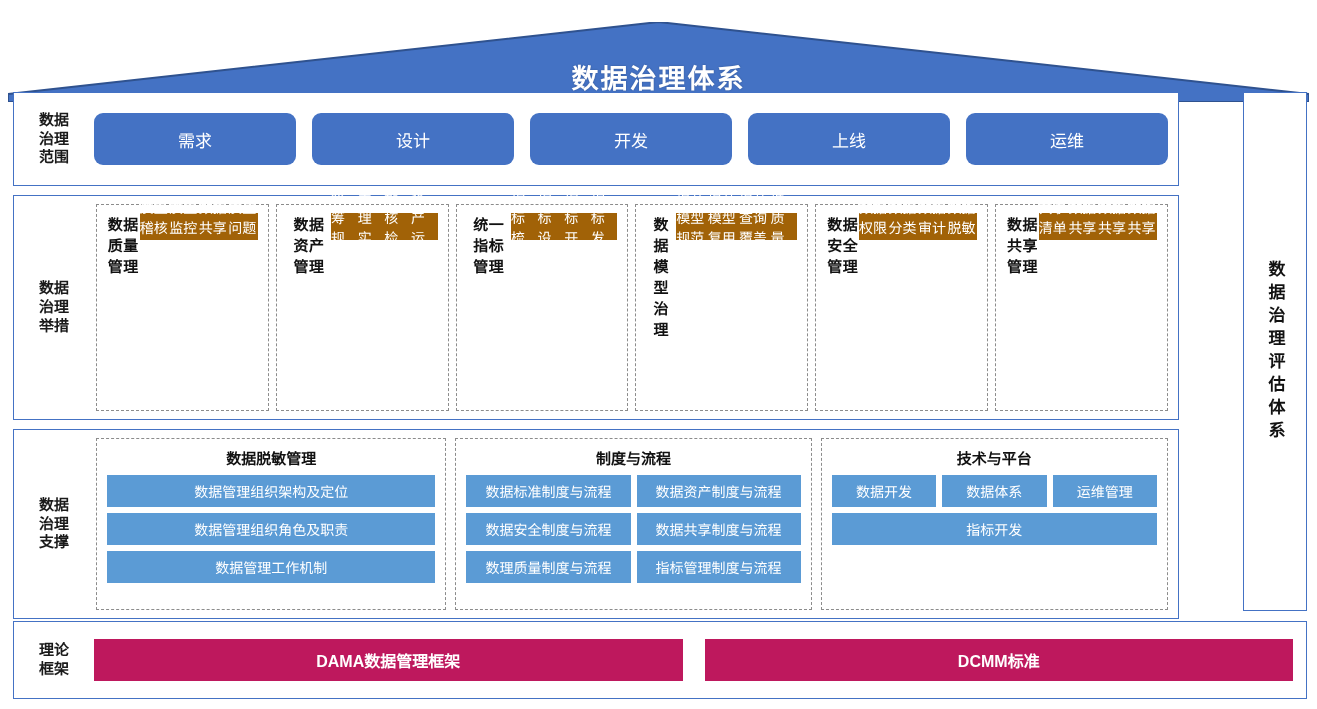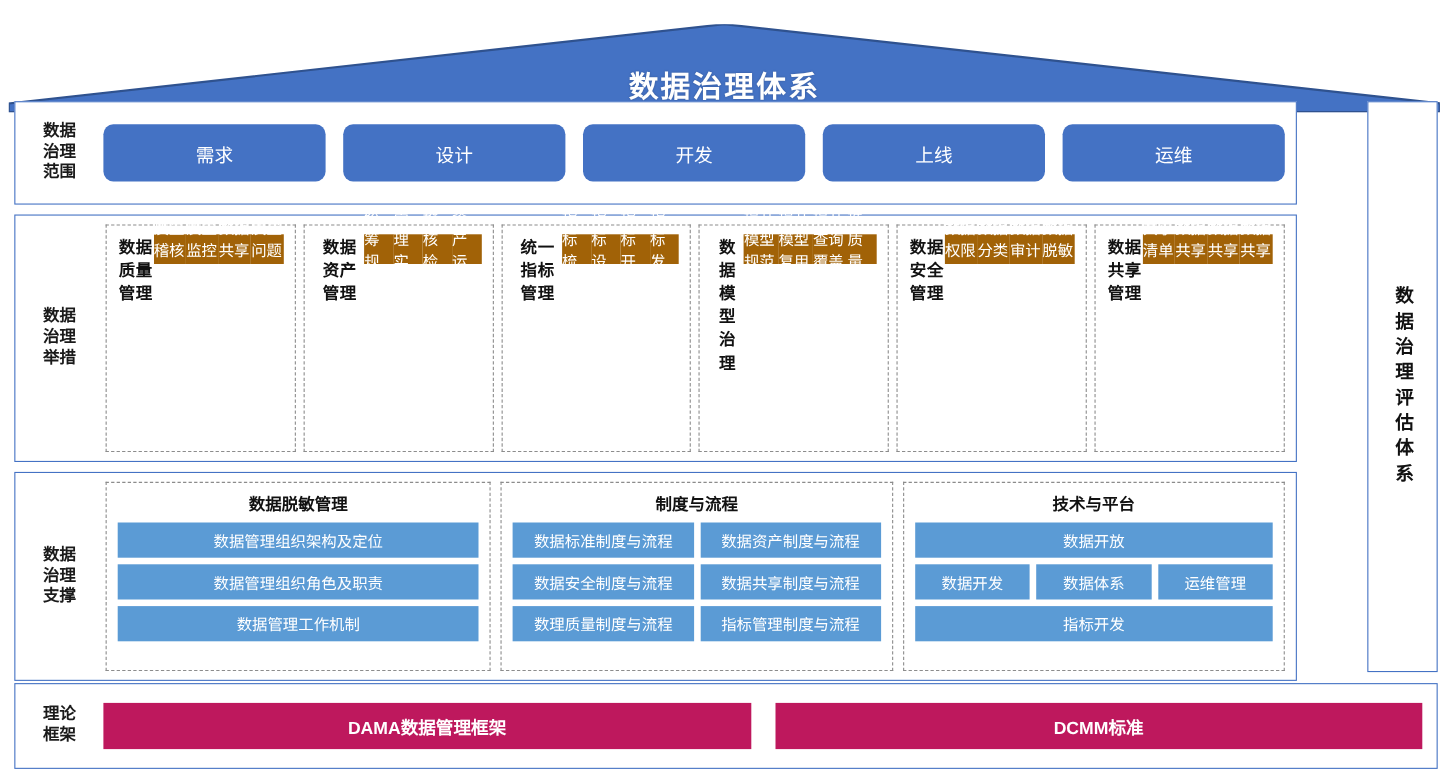--- a/index.html
+++ b/index.html
@@ -228,21 +228,20 @@
             <div class="s-item">数据共享制度与流程</div>
           </div>
           <div class="s-grid">
             <div class="s-item">数理质量制度与流程</div>
             <div class="s-item">指标管理制度与流程</div>
           </div>
         </div>
 
         <div class="s-col tech">
           <div class="s-col-title">技术与平台</div>
-          <div class="s-item">数据开放</div>
           <div class="tech-row">
             <div class="s-item">数据开发</div>
             <div class="s-item">数据体系</div>
             <div class="s-item">运维管理</div>
           </div>
           <div class="s-item">指标开发</div>
         </div>
 
       </div>
     </div>

